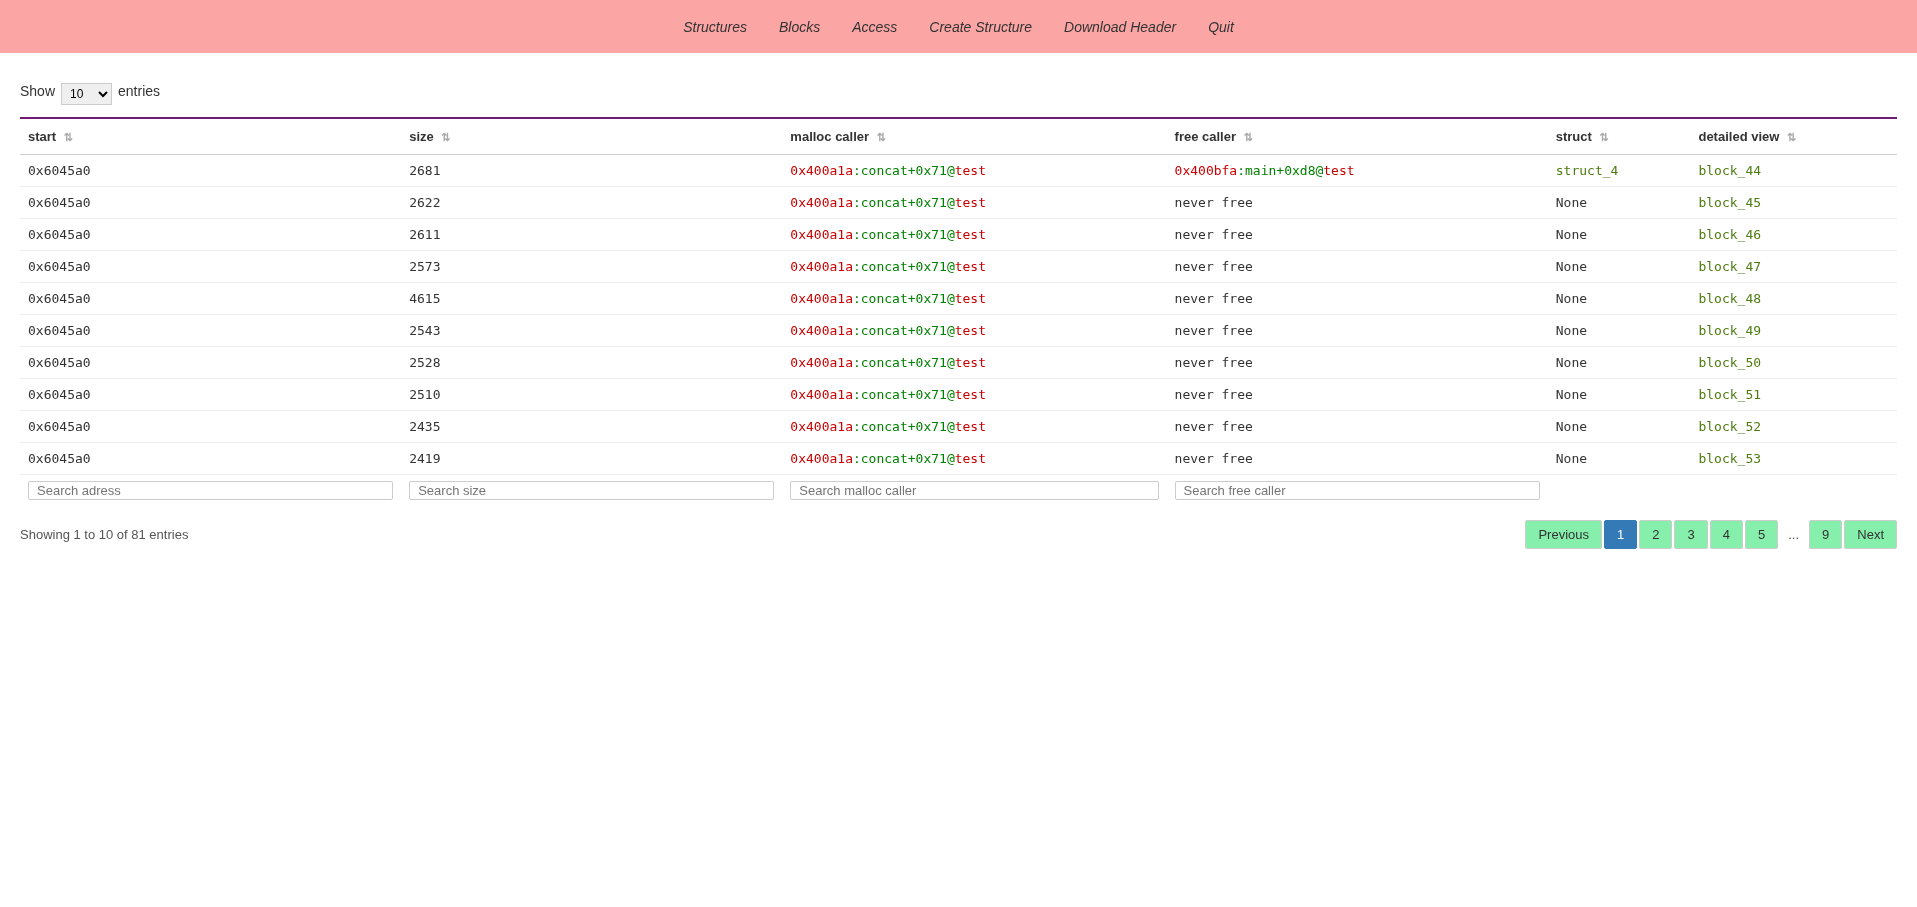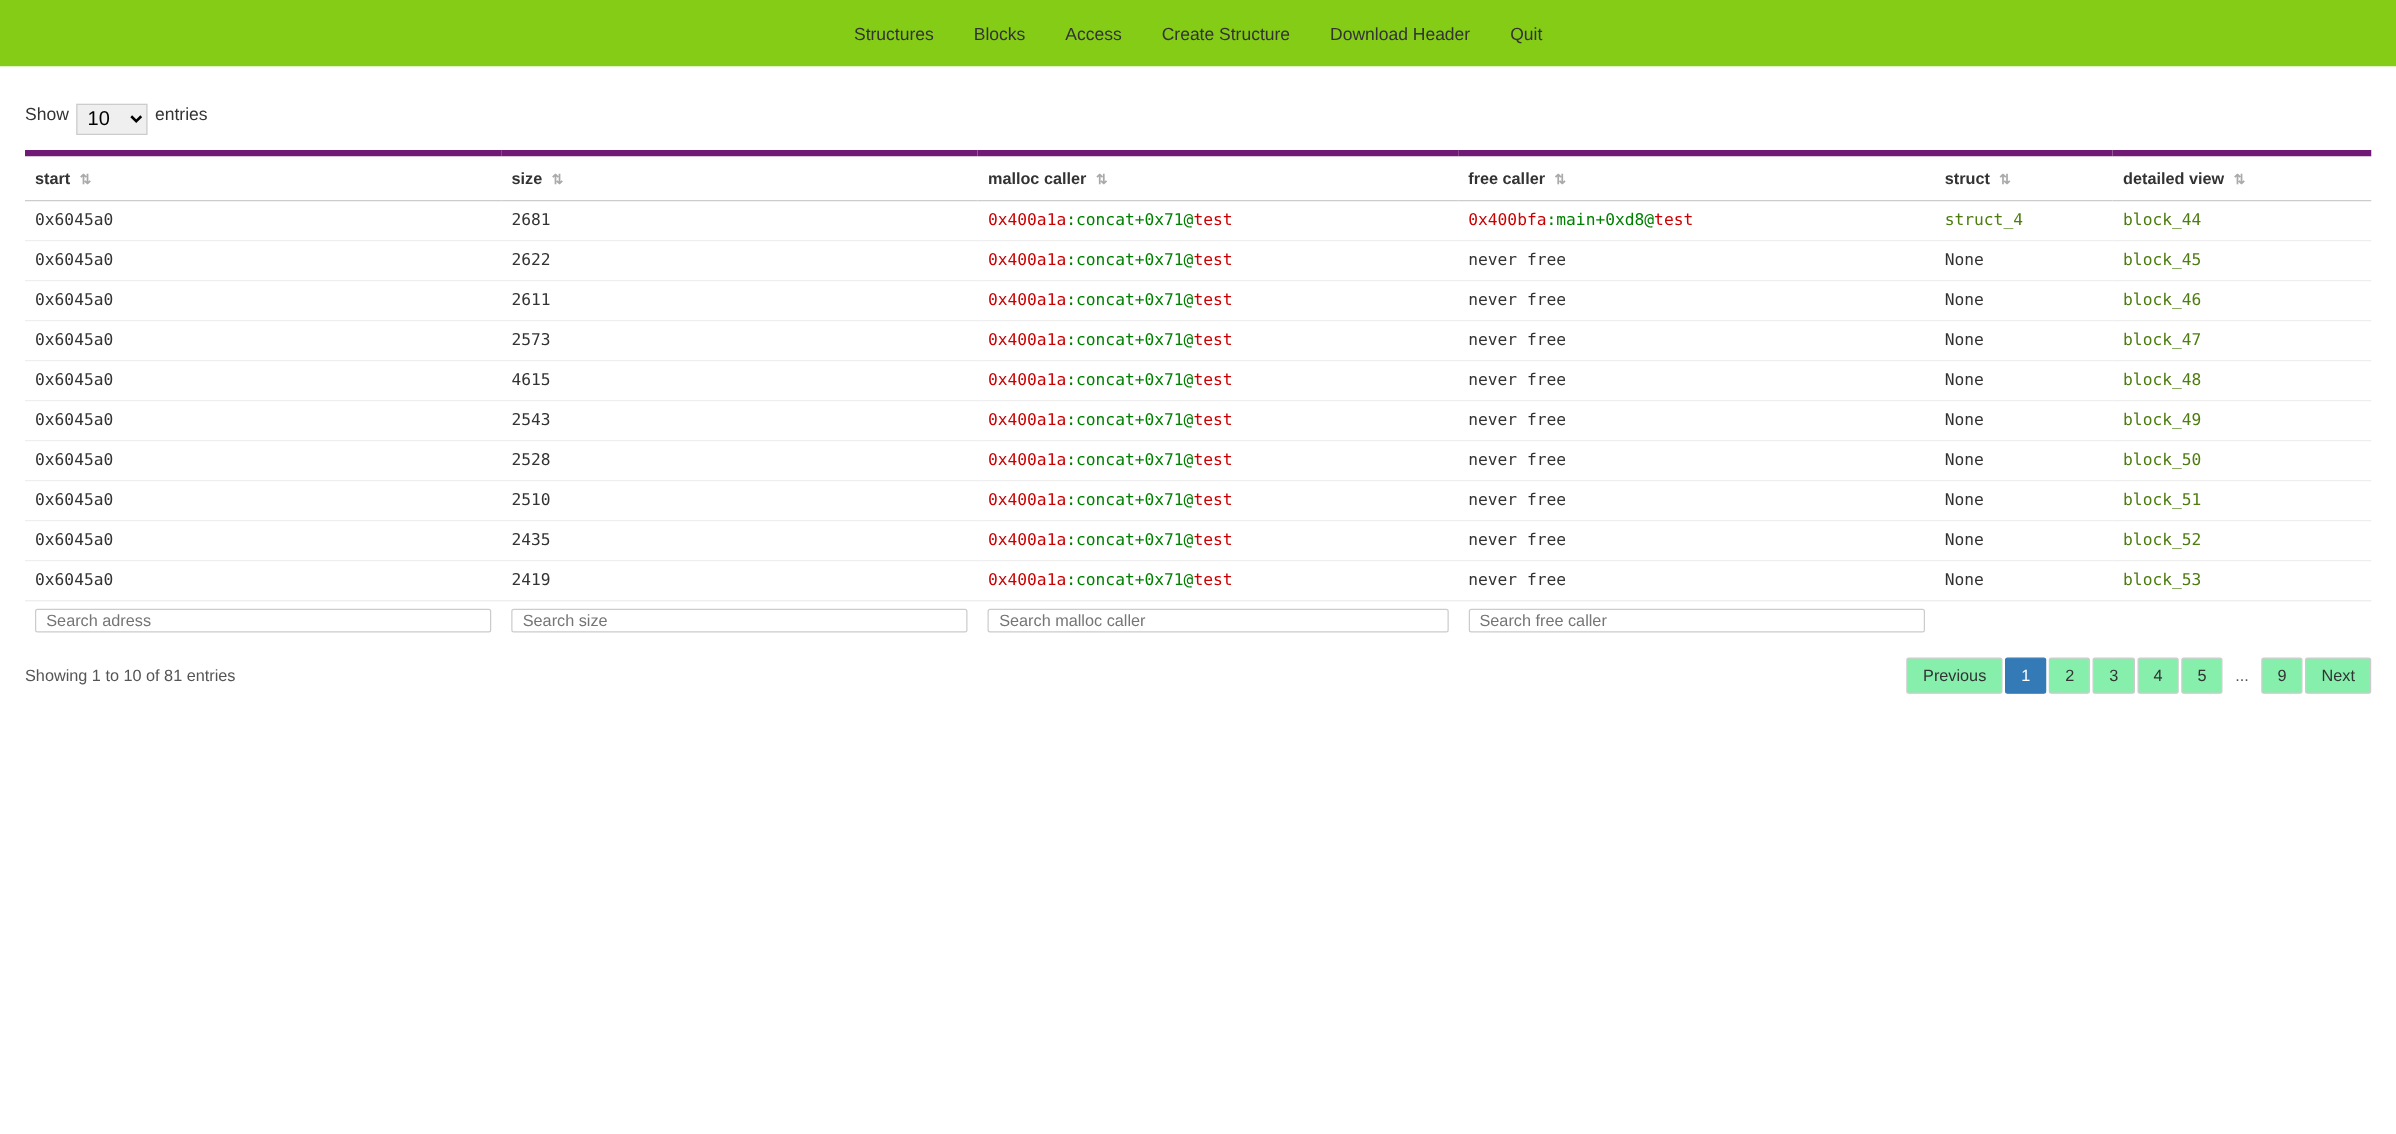--- a/index.html
+++ b/index.html
@@ -1,26 +1,27 @@
 <!DOCTYPE html>
 <html><head>
   <meta charset="utf-8">
   <style>
     * { box-sizing: border-box; margin: 0; padding: 0; }
     body { font-family: Arial, sans-serif; font-size: 14px; background: #fff; color: #333; }
 
     
     #topnav {
-      background: #84cc16;
+      background: #fca5a5;
       display: flex;
       align-items: center;
       justify-content: center;
       gap: 32px;
       padding: 14px 20px;
       height: 53px;
+      font-style: italic;
     }
     #topnav a {
       text-decoration: none;
       color: #333;
       font-size: 14px;
       cursor: pointer;
     }
 
     
     #main {
@@ -40,31 +41,31 @@
     .show-entries {
       display: flex;
       align-items: flex-start;
       gap: 6px;
       margin-bottom: 12px;
       font-size: 14px;
     }
     .show-entries select {
       border: 1px solid #ccc;
       padding: 2px 4px;
-      font-size: 16px;
+      font-size: 12px;
     }
 
     
     table {
       width: 100%;
       border-collapse: collapse;
       font-size: 13px;
     }
     thead tr {
-      border-top: 5px solid #701a75;
+      border-top: 2px solid #701a75;
       border-bottom: 1px solid #ccc;
     }
     th {
       padding: 10px 8px;
       text-align: left;
       font-weight: bold;
       color: #333;
       white-space: nowrap;
       position: relative;
     }

